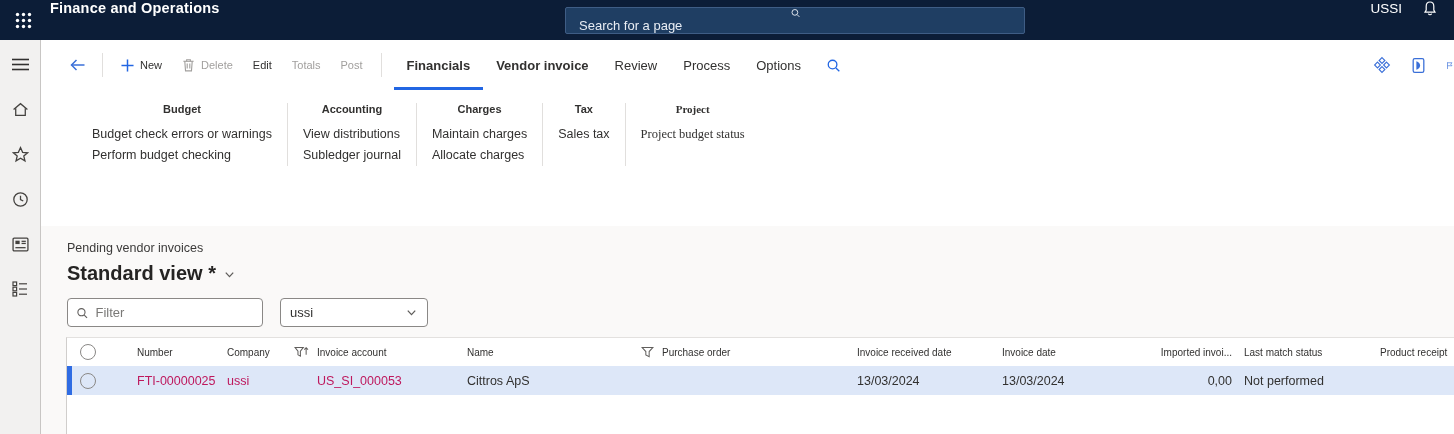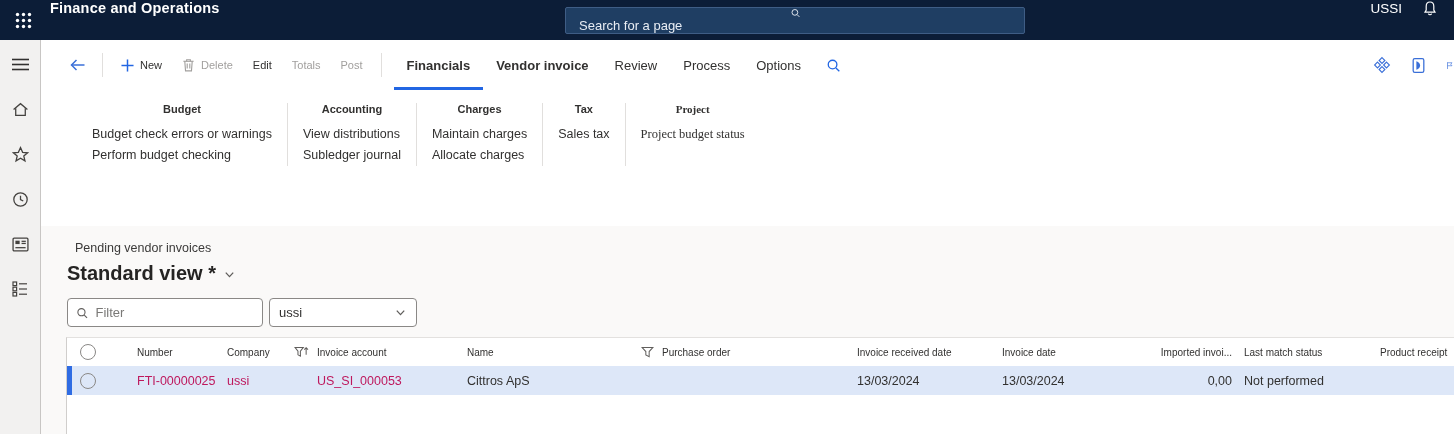--- a/index.html
+++ b/index.html
@@ -40,26 +40,26 @@
   .partial-clip { width:8px; overflow:visible; }
 
   .ribbon-groups { display:flex; padding-left:36px; margin-top:13px; }
   .rgroup { padding:0 15px; border-right:1px solid #e1dfdd; display:flex; flex-direction:column; }
   .rgroup:last-child { border-right:none;font-family:Liberation Serif, serif; }
   .rgroup-title { font-size:11px; font-weight:bold; color:#323130; text-align:center; margin-bottom:9px; }
   .rgroup-item { font-size:12.5px; color:#323130; line-height:21px; cursor:pointer; white-space:nowrap; }
 
   
   .page-head { padding-left:26px; }
-  .page-caption { font-size:12.5px; color:#3b3a39; margin-top:15px;margin-left:8px; }
+  .page-caption { font-size:12.5px; color:#3b3a39; margin-top:15px; }
   .view-title-row { display:flex; align-items:center; gap:7px; margin-top:7px; }
   .view-title { font-size:20px; font-weight:bold; color:#252423; }
   .view-chevron { color:#605e5c; margin-top:4px; cursor:pointer; }
 
-  .filter-row { display:flex; gap:6px; margin-top:13px; padding-left:26px; }
+  .filter-row { display:flex; gap:17px; margin-top:13px; padding-left:26px; }
   .filter-box { width:196px; height:29px; border:1px solid #8a8886; border-radius:4px; background:#fff; display:flex; align-items:center; padding:0 8px; color:#605e5c; }
   .filter-box input { border:none; outline:none; font-size:13px; margin-left:7px; width:100%; color:#323130; font-family:"Liberation Sans",sans-serif; }
   .filter-box input::placeholder { color:#7a7977; opacity:1; }
   .combo { width:148px; height:29px; border:1px solid #8a8886; border-radius:4px; background:#fff; display:flex; align-items:center; justify-content:space-between; padding:0 9px; font-size:13px; color:#323130; cursor:pointer; }
   .combo .chev { color:#605e5c; display:flex; }
 
   
   .grid { margin-left:25px; margin-top:10px; flex:1; background:#fff; border-left:1px solid #d0cecc; border-top:1px solid #e3e1df; overflow:hidden; }
   .grid-header, .grid-row { display:grid; grid-template-columns:70px 90px 90px 150px 195px 195px 145px 120px 110px 12px 136px minmax(60px,1fr); align-items:center; }
   .grid-header { height:28px; font-size:10px; color:#323130; }

